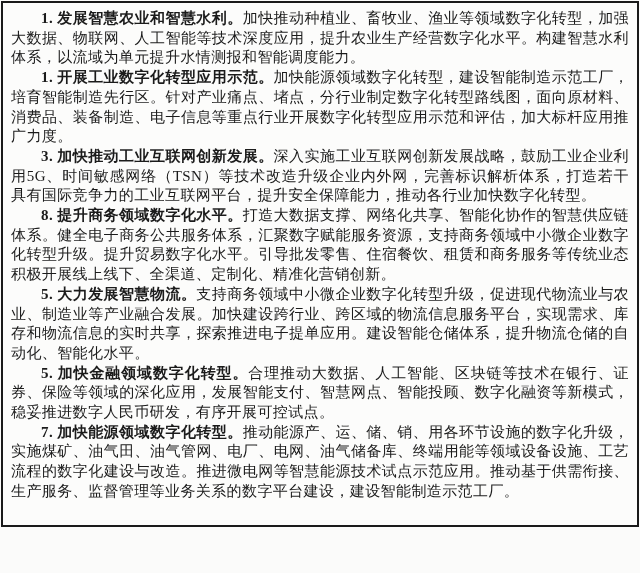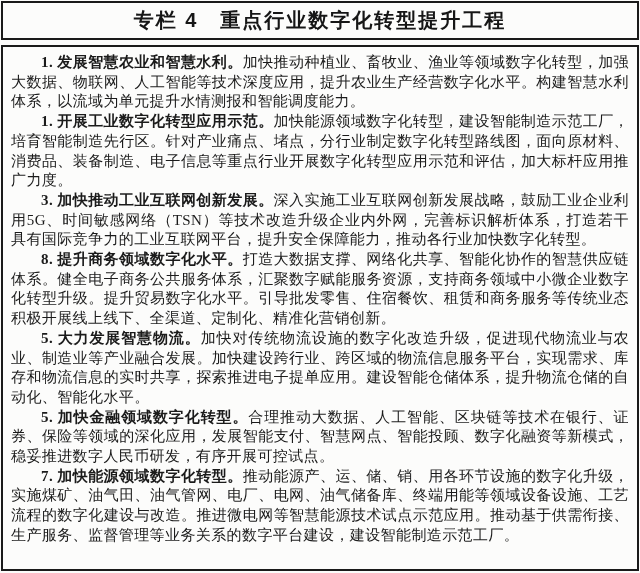--- a/index.html
+++ b/index.html
@@ -57,27 +57,24 @@
   }
   .lead {
     font-weight: bold;
   }
 </style>
 </head>
 <body>
 
 <div class="page">
 
-  <div class="title-box">
-    <h1>专栏 4　重点行业数字化转型提升工程</h1>
-  </div>
 
   <div class="content-box">
     <p><span class="lead">1. 发展智慧农业和智慧水利。</span><span>加快推动种植业、畜牧业、渔业等领域数字化转型，加强大数据、物联网、人工智能等技术深度应用，提升农业生产经营数字化水平。构建智慧水利体系，以流域为单元提升水情测报和智能调度能力。</span></p>
     <p><span class="lead">1. 开展工业数字化转型应用示范。</span><span>加快能源领域数字化转型，建设智能制造示范工厂，培育智能制造先行区。针对产业痛点、堵点，分行业制定数字化转型路线图，面向原材料、消费品、装备制造、电子信息等重点行业开展数字化转型应用示范和评估，加大标杆应用推广力度。</span></p>
     <p><span class="lead">3. 加快推动工业互联网创新发展。</span><span>深入实施工业互联网创新发展战略，鼓励工业企业利用5G、时间敏感网络（TSN）等技术改造升级企业内外网，完善标识解析体系，打造若干具有国际竞争力的工业互联网平台，提升安全保障能力，推动各行业加快数字化转型。</span></p>
     <p><span class="lead">8. 提升商务领域数字化水平。</span><span>打造大数据支撑、网络化共享、智能化协作的智慧供应链体系。健全电子商务公共服务体系，汇聚数字赋能服务资源，支持商务领域中小微企业数字化转型升级。提升贸易数字化水平。引导批发零售、住宿餐饮、租赁和商务服务等传统业态积极开展线上线下、全渠道、定制化、精准化营销创新。</span></p>
-    <p><span class="lead">5. 大力发展智慧物流。</span><span>加快对传统物流设施的数字化改造升级，促进现代物流业与农业、制造业等产业融合发展。加快建设跨行业、跨区域的物流信息服务平台，实现需求、库存和物流信息的实时共享，探索推进电子提单应用。建设智能仓储体系，提升物流仓储的自动化、智能化水平。</span></p>
+    <p><span class="lead">5. 大力发展智慧物流。</span><span>支持商务领域中小微企业数字化转型升级，促进现代物流业与农业、制造业等产业融合发展。加快建设跨行业、跨区域的物流信息服务平台，实现需求、库存和物流信息的实时共享，探索推进电子提单应用。建设智能仓储体系，提升物流仓储的自动化、智能化水平。</span></p>
     <p><span class="lead">5. 加快金融领域数字化转型。</span><span>合理推动大数据、人工智能、区块链等技术在银行、证券、保险等领域的深化应用，发展智能支付、智慧网点、智能投顾、数字化融资等新模式，稳妥推进数字人民币研发，有序开展可控试点。</span></p>
     <p><span class="lead">7. 加快能源领域数字化转型。</span><span>推动能源产、运、储、销、用各环节设施的数字化升级，实施煤矿、油气田、油气管网、电厂、电网、油气储备库、终端用能等领域设备设施、工艺流程的数字化建设与改造。推进微电网等智慧能源技术试点示范应用。推动基于供需衔接、生产服务、监督管理等业务关系的数字平台建设，建设智能制造示范工厂。</span></p>
   </div>
 
 </div>
 
 </body></html>

